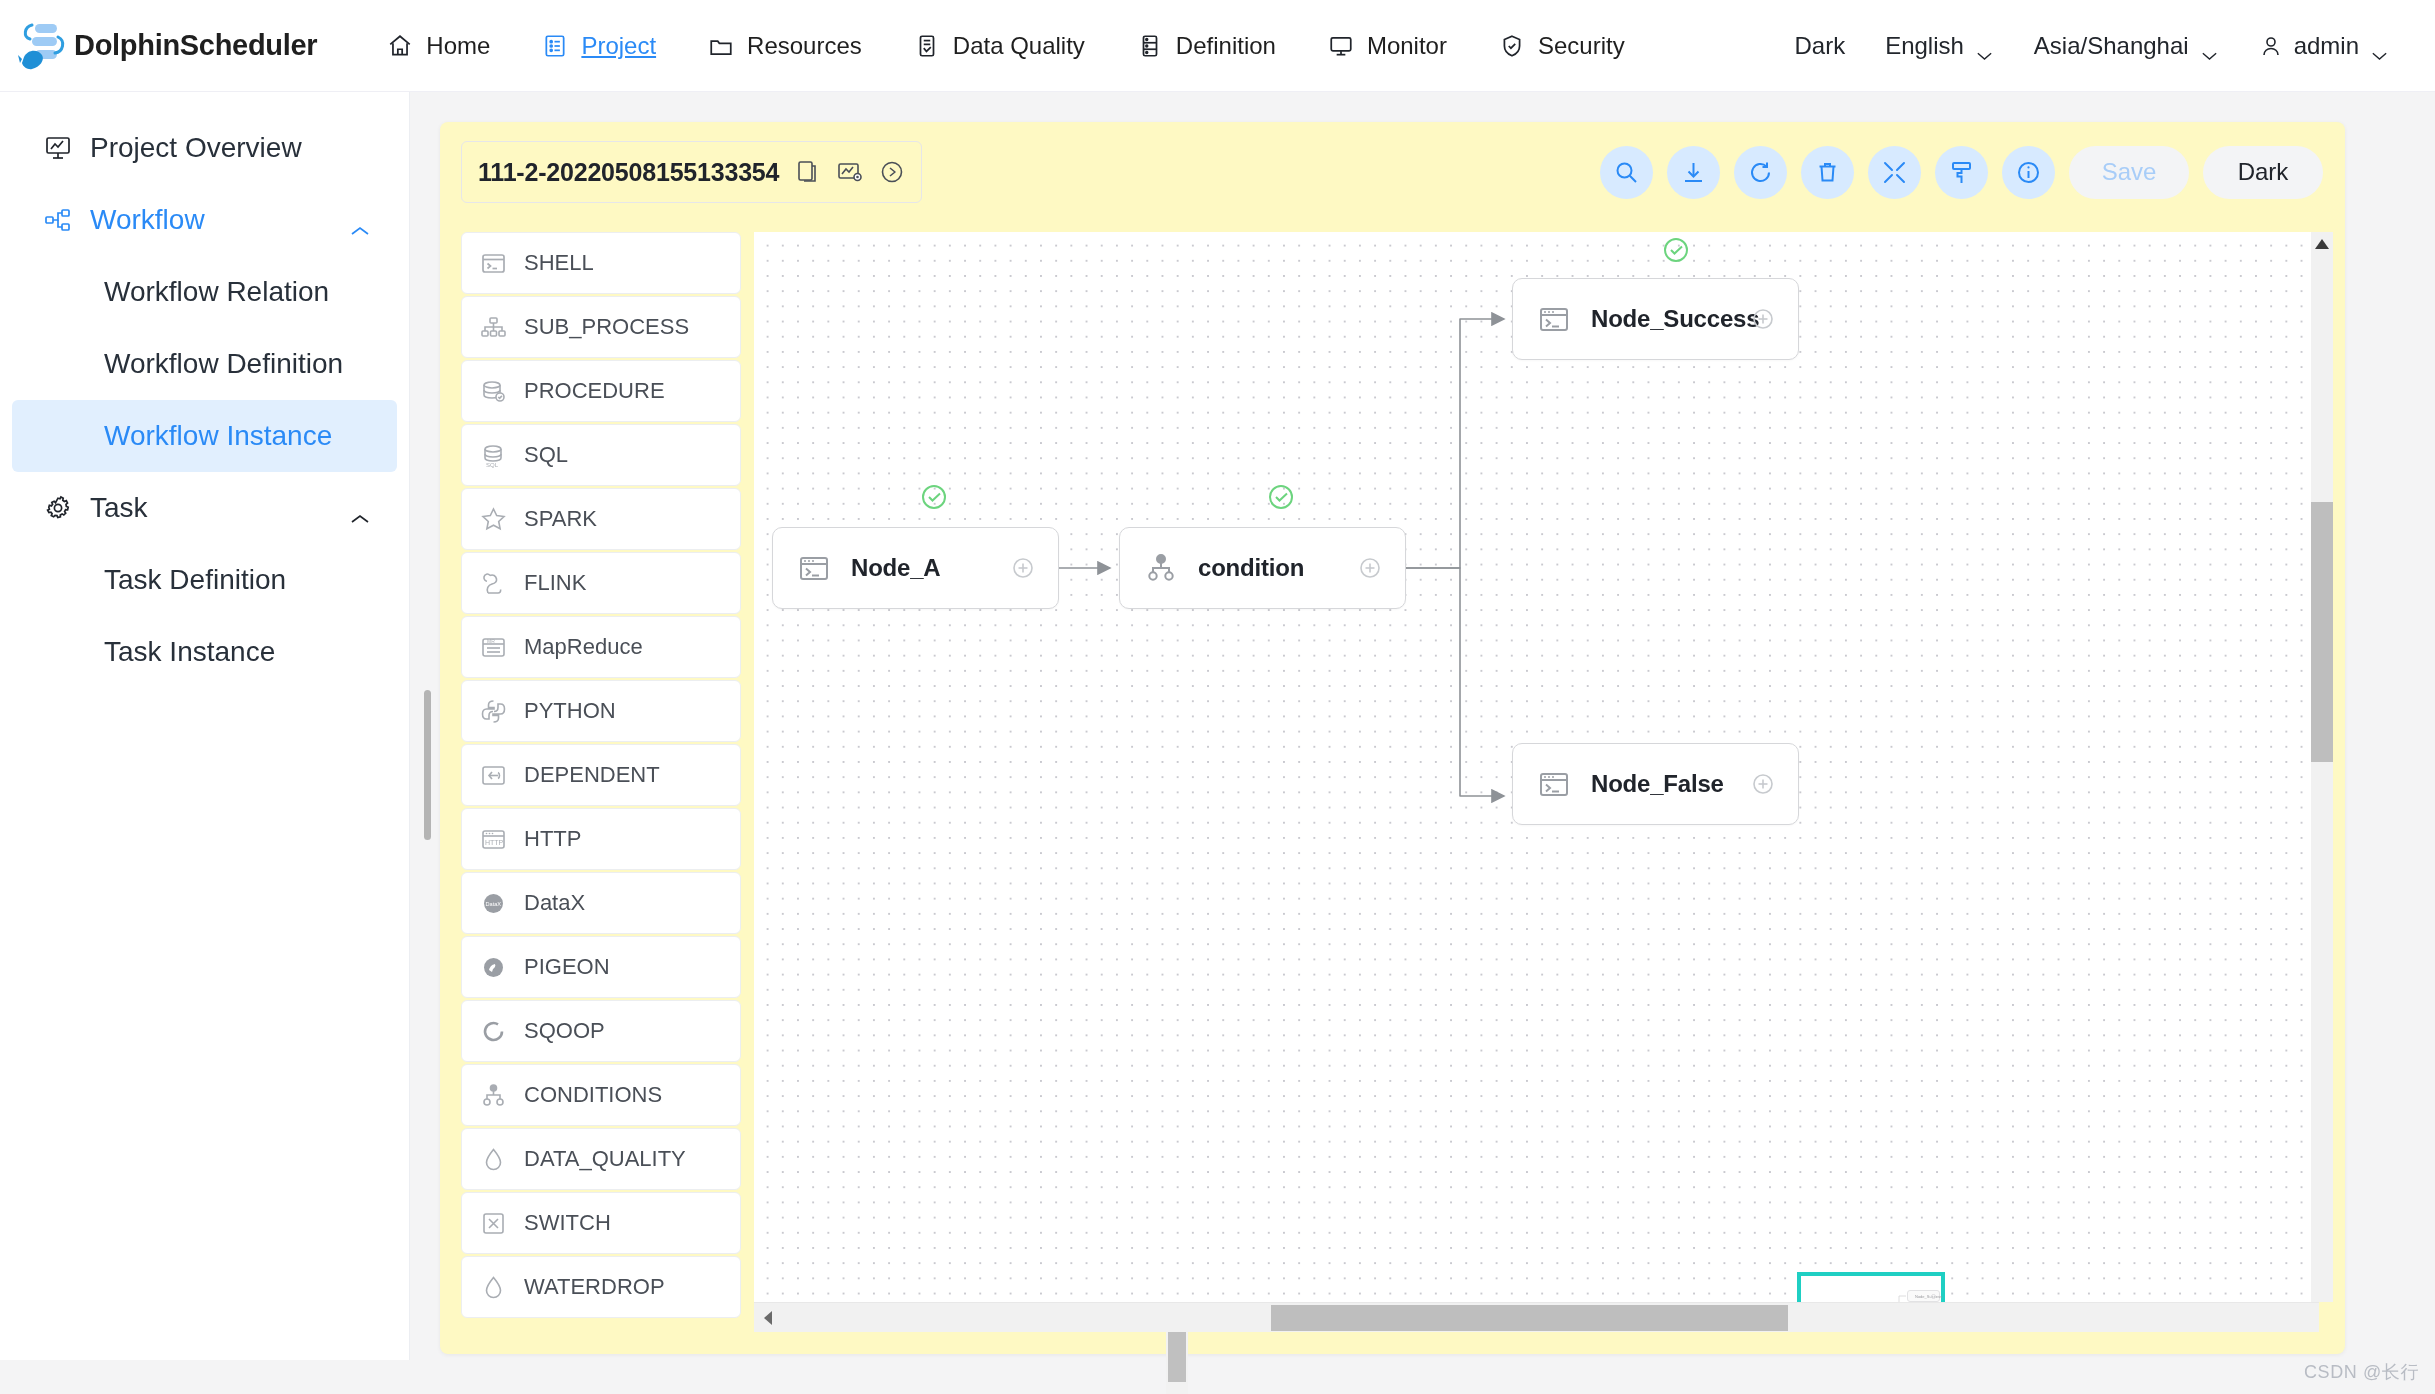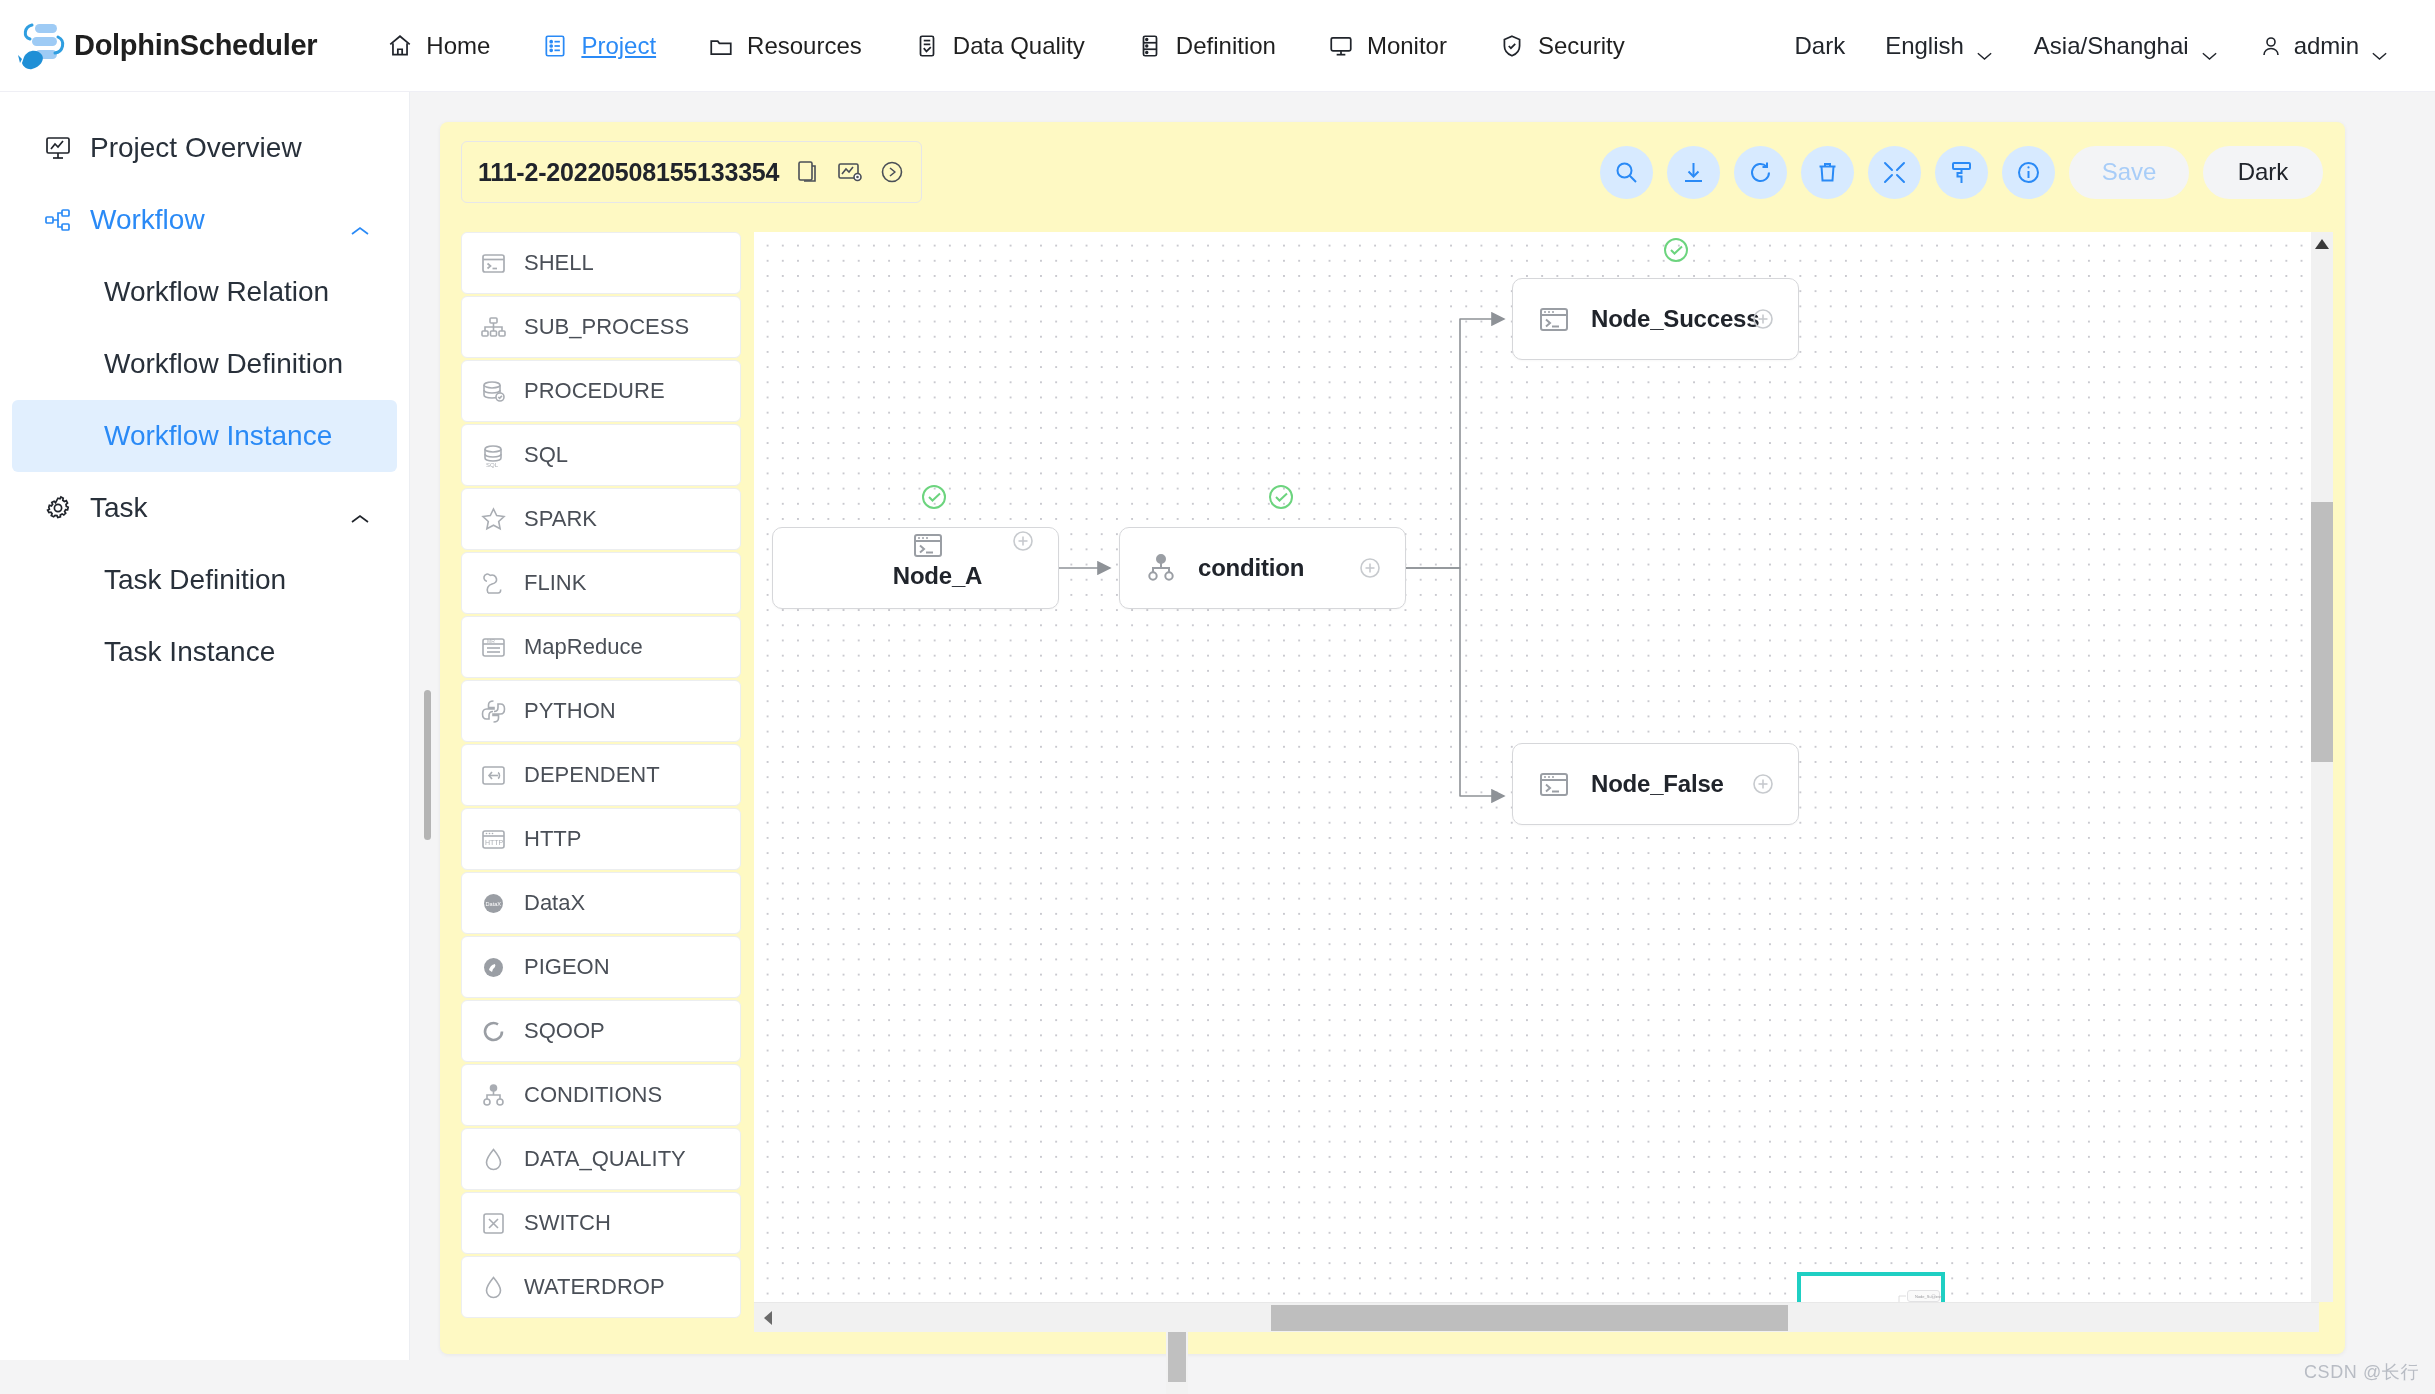--- a/index.html
+++ b/index.html
@@ -736,21 +736,21 @@
         </marker>
       </defs>
 
       <line x1="305" y1="336" x2="356" y2="336" stroke="#8e9297" stroke-width="1.6" marker-end="url(#ar)"></line>
 
       <path d="M652 336 L706 336 L706 87 L750 87" fill="none" stroke="#8e9297" stroke-width="1.6" stroke-linejoin="round" marker-end="url(#ar)"></path>
 
       <path d="M652 336 L706 336 L706 564 L750 564" fill="none" stroke="#8e9297" stroke-width="1.6" stroke-linejoin="round" marker-end="url(#ar)"></path>
     </svg>
 
-    <div class="node" style="left:18px;top:295px;width:287px;height:82px;flex-direction:column;">
+    <div class="node" style="left:18px;top:295px;width:287px;height:82px;">
       <span class="nico">
         <svg viewBox="0 0 34 34" fill="none" stroke="#9a9ea4" stroke-width="2">
           <rect x="4" y="7" width="26" height="21" rx="2"></rect>
             <line x1="4" y1="13" x2="30" y2="13"></line>
           <circle cx="8" cy="10" r="1" fill="#9a9ea4" stroke="none"></circle>
           <circle cx="12" cy="10" r="1" fill="#9a9ea4" stroke="none"></circle>
           <circle cx="16" cy="10" r="1" fill="#9a9ea4" stroke="none"></circle>
           <path d="M9 17.5l4 3.5-4 3.5"></path>
             <line x1="15" y1="24.5" x2="22" y2="24.5"></line>
         </svg>

